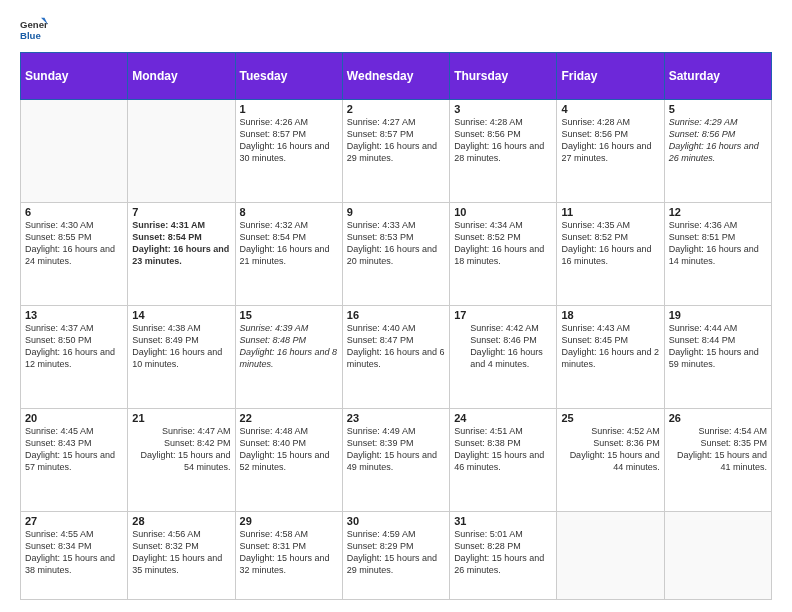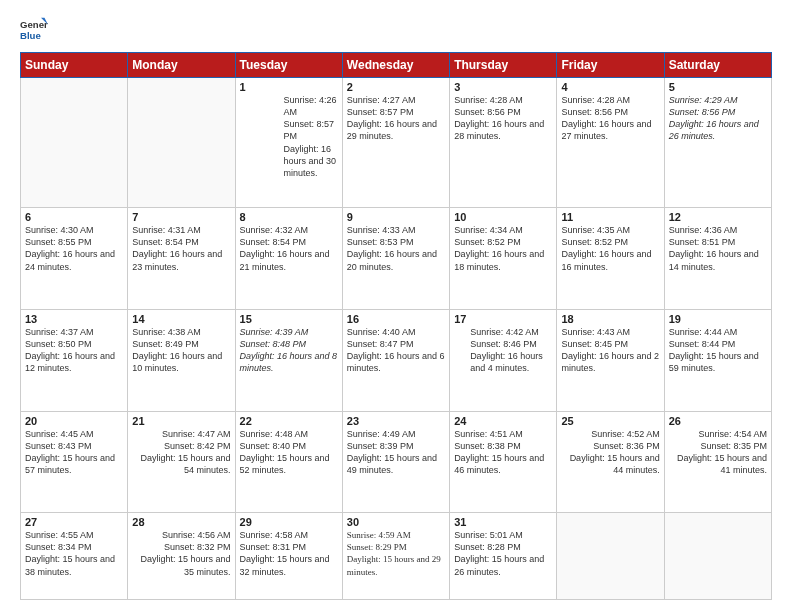--- a/index.html
+++ b/index.html
@@ -46,25 +46,25 @@
       color: #555;
     }
     .calendar {
       flex: 1;
       border: 1px solid #ccc;
       border-collapse: collapse;
       width: 100%;
       table-layout: fixed;
     }
     .calendar th {
-      background-color: #b91c1c;
+      background-color: #6d28d9;
       color: #fff;
       font-size: 12px;
       font-weight: bold;
-      padding: 5px 4px;
+      padding: 16px 4px;
       text-align: left;
       border: 1px solid #2060b0;
     }
     .calendar td {
       vertical-align: top;
       border: 1px solid #ccc;
       padding: 3px 4px;
       font-size: 9.5px;
       color: #333;
       height: 82px;
@@ -116,21 +116,21 @@
           <th>Friday</th>
           <th>Saturday</th>
         </tr>
     </thead>
     <tbody id="calendar-body">
     <tr>
           <td class="empty"></td>
           <td class="empty"></td>
           <td>
             <div class="day-num">1</div>
-            <div class="day-info" style="white-space: pre-line; margin-left: 44px;">Sunrise: 4:26 AM
+            <div class="day-info" style="white-space: pre-line;">Sunrise: 4:26 AM
 Sunset: 8:57 PM
 Daylight: 16 hours and 30 minutes.</div>
           </td>
           <td>
             <div class="day-num">2</div>
             <div class="day-info" style="white-space: pre-line;">Sunrise: 4:27 AM
 Sunset: 8:57 PM
 Daylight: 16 hours and 29 minutes.</div>
           </td>
           <td>
@@ -154,21 +154,21 @@
         </tr>
         <tr>
           <td>
             <div class="day-num">6</div>
             <div class="day-info" style="white-space: pre-line;">Sunrise: 4:30 AM
 Sunset: 8:55 PM
 Daylight: 16 hours and 24 minutes.</div>
           </td>
           <td>
             <div class="day-num">7</div>
-            <div class="day-info" style="white-space: pre-line;">Sunrise: 4:31 AM
+            <div class="day-info" style="white-space: pre-line; font-weight: bold;">Sunrise: 4:31 AM
 Sunset: 8:54 PM
 Daylight: 16 hours and 23 minutes.</div>
           </td>
           <td>
             <div class="day-num">8</div>
             <div class="day-info" style="white-space: pre-line;">Sunrise: 4:32 AM
 Sunset: 8:54 PM
 Daylight: 16 hours and 21 minutes.</div>
           </td>
           <td>
@@ -286,33 +286,33 @@
         </tr>
         <tr>
           <td>
             <div class="day-num">27</div>
             <div class="day-info" style="white-space: pre-line;">Sunrise: 4:55 AM
 Sunset: 8:34 PM
 Daylight: 15 hours and 38 minutes.</div>
           </td>
           <td>
             <div class="day-num">28</div>
-            <div class="day-info" style="white-space: pre-line; text-align: right;">Sunrise: 4:56 AM
+            <div class="day-info" style="white-space: pre-line;">Sunrise: 4:56 AM
 Sunset: 8:32 PM
 Daylight: 15 hours and 35 minutes.</div>
           </td>
           <td>
             <div class="day-num">29</div>
             <div class="day-info" style="white-space: pre-line;">Sunrise: 4:58 AM
 Sunset: 8:31 PM
 Daylight: 15 hours and 32 minutes.</div>
           </td>
           <td>
             <div class="day-num">30</div>
-            <div class="day-info" style="white-space: pre-line; font-family: Liberation Serif, serif;">Sunrise: 4:59 AM
+            <div class="day-info" style="white-space: pre-line;">Sunrise: 4:59 AM
 Sunset: 8:29 PM
 Daylight: 15 hours and 29 minutes.</div>
           </td>
           <td>
             <div class="day-num">31</div>
             <div class="day-info" style="white-space: pre-line;">Sunrise: 5:01 AM
 Sunset: 8:28 PM
 Daylight: 15 hours and 26 minutes.</div>
           </td>
           <td class="empty"></td>

